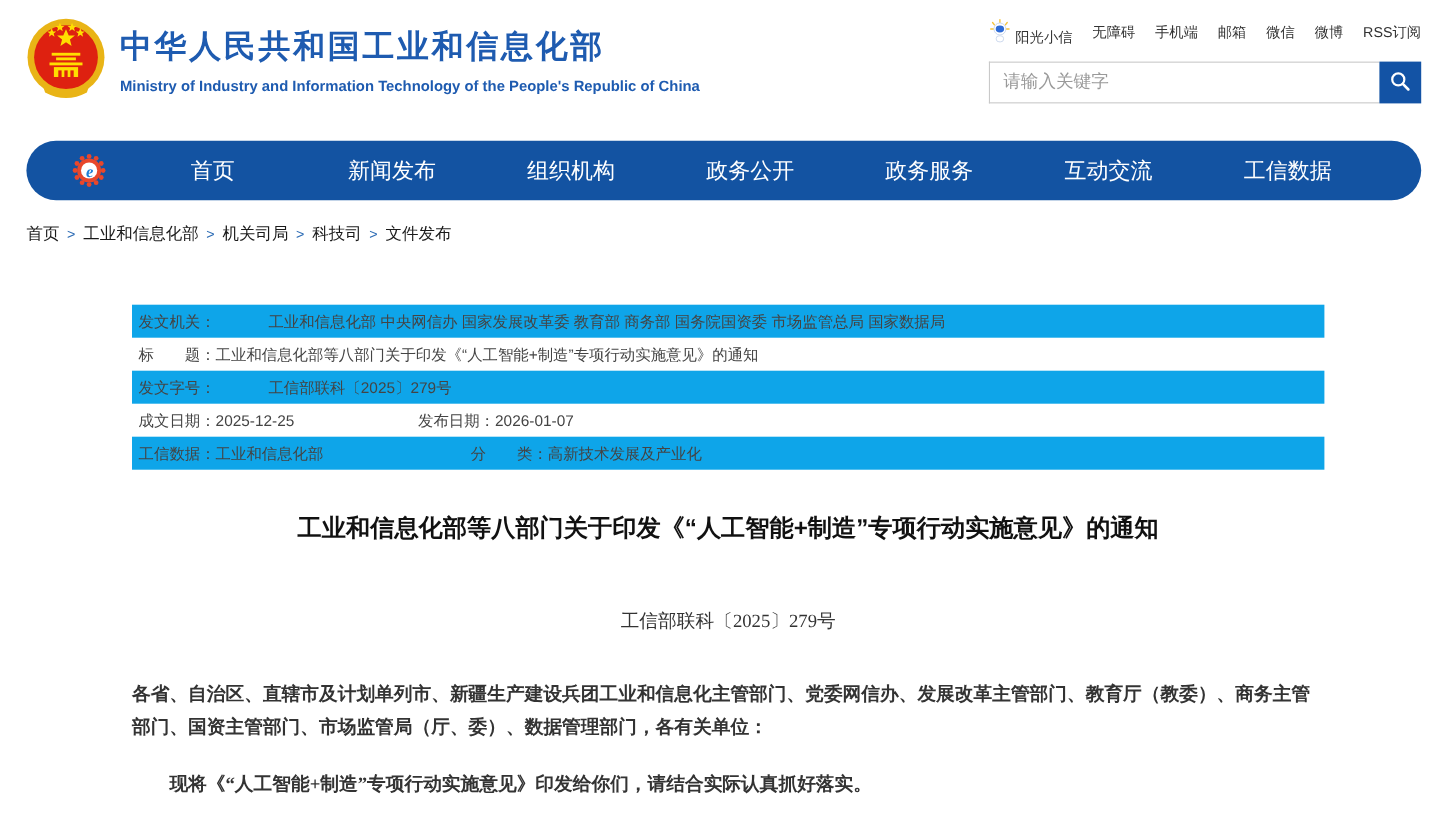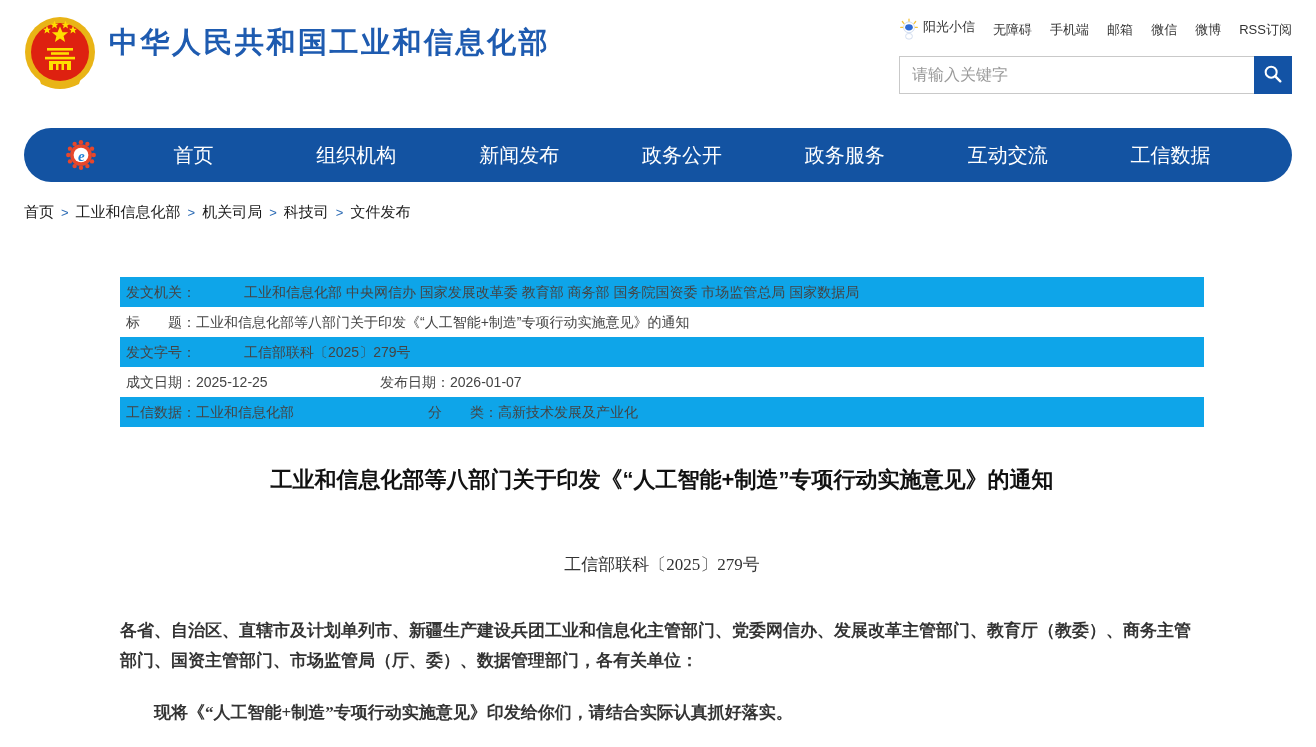--- a/index.html
+++ b/index.html
@@ -16,21 +16,21 @@
   .site-header { display: flex; justify-content: space-between; padding: 15px 24px 0 24px; height: 116px; }
   .brand { display: flex; align-items: flex-start; }
   .emblem { width: 72px; height: 84px; flex: 0 0 auto; }
   .brand-text { margin-left: 13px; padding-top: 8px; }
   .site-title { font-size: 29px; font-weight: bold; color: #1e5bb0; letter-spacing: 2.5px; white-space: nowrap; }
   .site-subtitle { font-size: 13.5px; font-weight: bold; color: #1e5bb0; margin-top: 8px; white-space: nowrap; }
 
   .header-right { width: 393px; padding-top: 2px; }
   .top-links { display: flex; align-items: center; justify-content: space-between; height: 26px; font-size: 13px; }
   .top-links a { color: #333; white-space: nowrap; }
-  .mascot-wrap { display: flex; align-items: flex-start; gap: 4px; }
+  .mascot-wrap { display: flex; align-items: flex-end; gap: 4px; font-family: Liberation Serif, serif; }
   .search-box { margin-top: 13px; display: flex; height: 38px; justify-content: center; }
   .search-box input {
     flex: 1; border: 1px solid #c9c9c9; border-right: none; padding: 0 12px;
     font-size: 16px; color: #333; outline: none; font-family: "Liberation Sans", sans-serif;
   }
   .search-box input::placeholder { color: #9a9a9a; }
   .search-btn { width: 38px; background: #1353a5; border: none; display: flex; align-items: center; justify-content: center; cursor: pointer; }
 
   
   .main-nav {
@@ -82,20 +82,21 @@
         <rect x="21" y="41.8" width="30" height="2.6" fill="#FFDE00"></rect>
         <rect x="25" y="46" width="22" height="9" fill="#FFDE00"></rect>
         <rect x="29" y="49" width="3" height="6" fill="#DE2110"></rect>
         <rect x="34.5" y="49" width="3" height="6" fill="#DE2110"></rect>
         <rect x="40" y="49" width="3" height="6" fill="#DE2110"></rect>
         <path d="M14 60 Q36 72 58 60 L55 69 Q36 79 17 69 Z" fill="#E9B416"></path>
       </svg>
     </span>
     <div class="brand-text">
       <div class="site-title">中华人民共和国工业和信息化部</div>
+      <div class="site-subtitle">Ministry of Industry and Information Technology of the People's Republic of China</div>
     </div>
   </div>
 
   <div class="header-right">
     <div class="top-links">
       <span class="mascot-wrap">
         <span>
           <svg viewBox="0 0 24 26" width="20" height="22" aria-hidden="true">
             <g stroke="#f5c33b" stroke-width="1.5" stroke-linecap="round">
               <line x1="12" y1="1" x2="12" y2="4"></line>
@@ -148,22 +149,22 @@
           <circle cx="18" cy="4.5" r="2.3"></circle>
         <circle cx="24.75" cy="6.3" r="2.3"></circle>
           <circle cx="29.7" cy="11.25" r="2.3"></circle>
       </g>
       <circle cx="18" cy="18" r="11.5" fill="#E8472B"></circle>
       <circle cx="18" cy="18" r="7.8" fill="#ffffff"></circle>
       <text x="18.5" y="24" text-anchor="middle" font-size="16" font-weight="bold" font-style="italic" fill="#1d7fd6" font-family="Liberation Serif, serif">e</text>
     </svg>
   </span>
   <a>首页</a>
+  <a>新闻发布</a>
   <a>组织机构</a>
-  <a>新闻发布</a>
   <a>政务公开</a>
   <a>政务服务</a>
   <a>互动交流</a>
   <a>工信数据</a>
 </nav>
 
 <div class="breadcrumb">
   <a>首页</a><span class="sep">&gt;</span><a>工业和信息化部</a><span class="sep">&gt;</span><a>机关司局</a><span class="sep">&gt;</span><a>科技司</a><span class="sep">&gt;</span><a>文件发布</a>
 </div>
 

